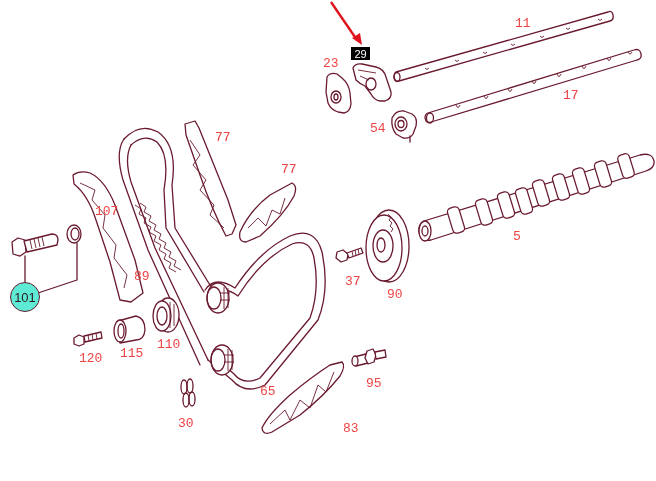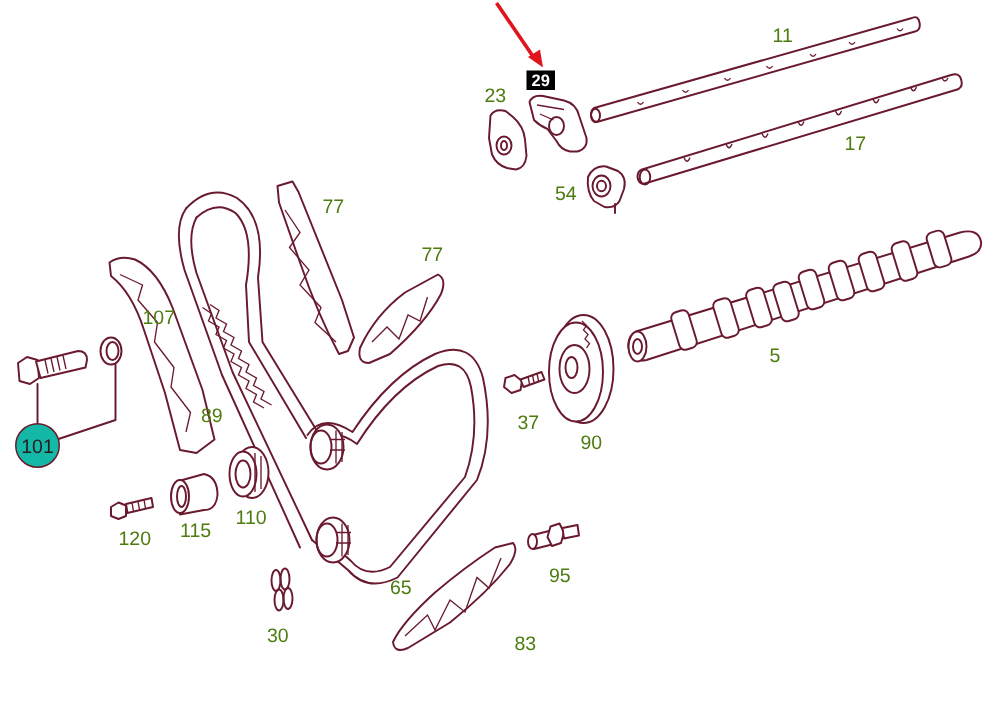--- a/index.html
+++ b/index.html
@@ -1,23 +1,23 @@
 <!DOCTYPE html>
 <html><head>
 <meta charset="utf-8">
 <style>
   html, body { margin: 0; padding: 0; background: #ffffff; }
   body { width: 656px; height: 481px; overflow: hidden; position: relative; font-family: "Liberation Sans", sans-serif; }
   #diagram { position: absolute; left: 0; top: 0; width: 656px; height: 481px; }
   .ln { fill: none; stroke: #6a1a2e; stroke-width: 1.3; stroke-linejoin: round; stroke-linecap: round; }
   .ln-thin { fill: none; stroke: #6a1a2e; stroke-width: 0.9; }
   .fillw { fill: #ffffff; stroke: #6a1a2e; stroke-width: 1.3; stroke-linejoin: round; }
-  .lbl { position: absolute; font-family: Liberation Sans, sans-serif; font-size: 13px; color: #4d7c0f; line-height: 1; white-space: nowrap; }
-  .circ { position: absolute; border: 1.3px solid #6a1a2e; border-radius: 50%; display: flex; align-items: center; justify-content: center; font-size: 13px; color: #2a1a1e; background: #14b8a6; }
-  .hl { position: absolute; background: #000000; color: #fff; font-size: 11px; font-weight: bold; display: flex; align-items: center; justify-content: center; }
+  .lbl { position: absolute; font-family: Liberation Mono, monospace; font-size: 13px; color: #ef4444; line-height: 1; white-space: nowrap; }
+  .circ { position: absolute; border: 1.3px solid #6a1a2e; border-radius: 50%; display: flex; align-items: center; justify-content: center; font-size: 13px; color: #2a1a1e; background: #5eead4; }
+  .hl { position: absolute; background: #000000; color: #fff; font-size: 11px; font-weight: normal; display: flex; align-items: center; justify-content: center; }
 </style>
 </head>
 <body>
 
 <svg id="diagram" viewBox="0 0 656 481" xmlns="http://www.w3.org/2000/svg">
 
   <g>
     <line x1="331" y1="2" x2="357" y2="40" stroke="#e0141c" stroke-width="2.4"></line>
     <polygon points="352,38 362,45 360,33" fill="#e0141c"></polygon>
   </g>

